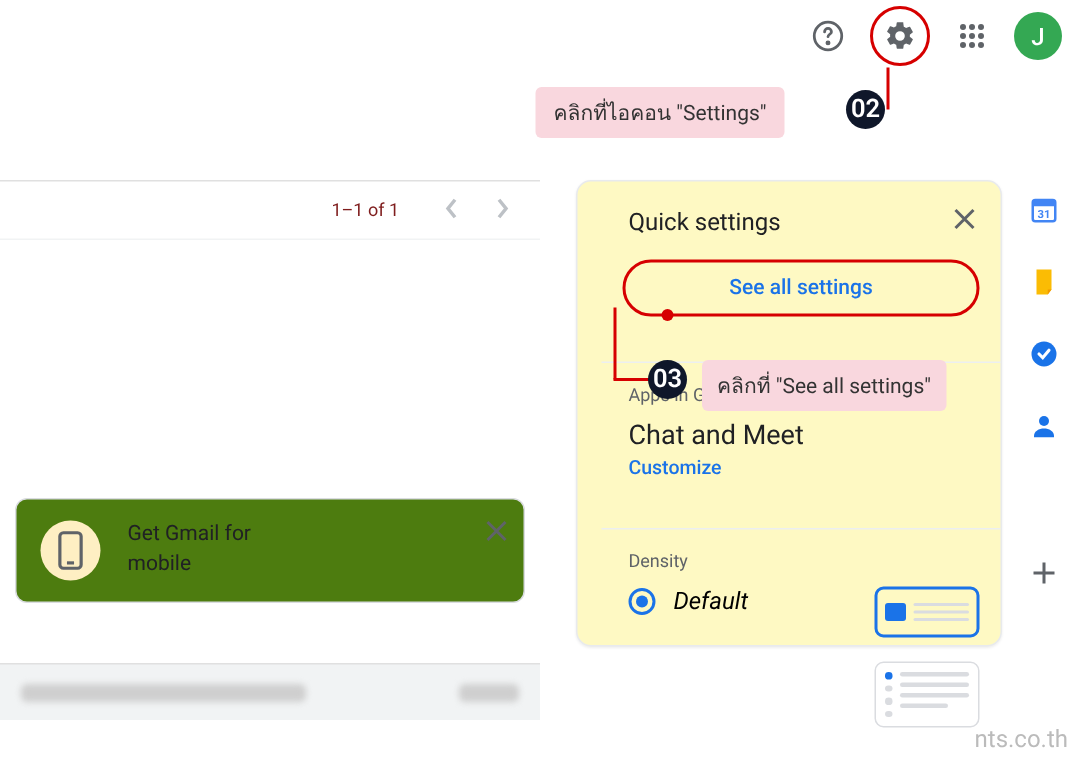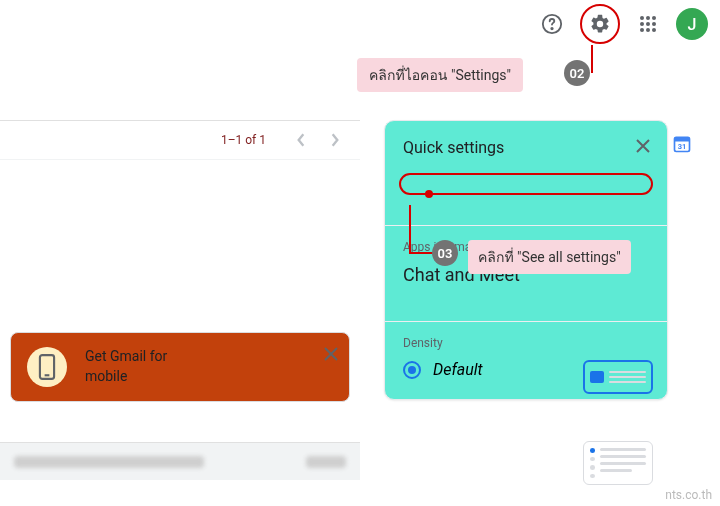--- a/index.html
+++ b/index.html
@@ -5,39 +5,39 @@
   * { box-sizing: border-box; margin: 0; padding: 0; }
   body { font-family: 'Google Sans', Roboto, Arial, sans-serif; background: #fff; width: 720px; height: 506px; overflow: hidden; position: relative; }
 
   .topbar { position: absolute; top: 0; right: 0; height: 48px; display: flex; align-items: center; gap: 8px; padding: 4px 12px 4px 0; }
   .icon-btn { width: 40px; height: 40px; display: flex; align-items: center; justify-content: center; border-radius: 50%; cursor: pointer; color: #5f6368; }
   .gear-ring { border: 2.5px solid #d60000; border-radius: 50%; width: 40px; height: 40px; display:flex; align-items:center; justify-content:center; }
   .avatar { width: 32px; height: 32px; border-radius: 50%; background: #34a853; color: #fff; display: flex; align-items: center; justify-content: center; font-size: 16px; font-weight: 500; }
 
   .callout { background: #f9d7de; color: #333; font-size: 14px; padding: 6px 12px; border-radius: 4px; display: inline-flex; align-items: center; gap: 6px; position: absolute; }
   .callout-02 { top: 58px; left: 357px; }
-  .badge-num { background: #737373; color: #fff; width: 26px; height: 26px; border-radius: 50%; display: inline-flex; align-items: center; justify-content: center; font-size: 13px; font-weight: 600; }
+  .badge-num { background: #0f172a; color: #fff; width: 26px; height: 26px; border-radius: 50%; display: inline-flex; align-items: center; justify-content: center; font-size: 17px; font-weight: 600; }
   .badge-02-pos { position: absolute; top: 60px; left: 564px; }
   .line-02 { position: absolute; border-left: 2px solid #d60000; left: 591px; top: 45px; height: 28px; }
 
   .left-col { position: absolute; top: 120px; left: 0; width: 360px; }
   .list-header { height: 40px; display:flex; align-items:center; justify-content:flex-end; padding-right: 16px; gap: 16px; border-top: 1px solid #e0e0e0; border-bottom: 1px solid #f1f3f4; }
   .count-text { color: #7f1d1d; font-size: 12px; margin-right: 10px; }
   .nav-arrow { color: #bdc1c6; cursor: pointer; font-size: 18px; padding: 4px; }
 
-  .promo-card { margin: 172px 10px 0 10px; border: 1px solid #dadce0; border-radius: 8px; padding: 14px 16px; display:flex; align-items:center; gap: 18px; position: relative; background:#c2410c; }
+  .promo-card { margin: 172px 10px 0 10px; border: 1px solid #dadce0; border-radius: 8px; padding: 14px 16px; display:flex; align-items:center; gap: 18px; position: relative; background:#4d7c0f; }
   .promo-icon-wrap { width: 40px; height: 40px; border-radius: 50%; background: #feefc3; display:flex; align-items:center; justify-content:center; }
   .promo-text { font-size: 14px; color: #202124; line-height:1.4; }
   .promo-close { position:absolute; top:10px; right:10px; color:#5f6368; cursor:pointer; font-size:20px; }
 
   .blurred-row { margin-top: 40px; height: 38px; background: #f1f3f4; border-top:1px solid #e0e0e0; display:flex; align-items:center; padding: 0 14px; justify-content:space-between;}
   .blur-a { width: 190px; height: 12px; background: #cfcfcf; border-radius: 4px; filter: blur(2px); }
   .blur-b { width: 40px; height: 12px; background: #cfcfcf; border-radius: 4px; filter: blur(2px); }
 
-  .right-col { position: absolute; top: 120px; left: 384px; width: 284px; border: 1px solid #e8eaed; border-radius: 10px; background:#5eead4; box-shadow: 0 1px 2px rgba(0,0,0,0.08); padding: 0 0 20px 0; }
+  .right-col { position: absolute; top: 120px; left: 384px; width: 284px; border: 1px solid #e8eaed; border-radius: 10px; background:#fef9c3; box-shadow: 0 1px 2px rgba(0,0,0,0.08); padding: 0 0 20px 16px; }
   .qs-header { display:flex; align-items:center; justify-content:space-between; padding: 14px 16px 10px 18px; }
   .qs-title { font-size: 16px; color: #202124; }
   .qs-close { color:#5f6368; font-size:20px; cursor:pointer; }
   .see-all-btn { margin: 4px 14px; border: 2.5px solid #d60000; border-radius: 22px; text-align:center; padding: 9px 0; color: #1a73e8; font-size: 14px; font-weight:500; cursor:pointer; position:relative; }
   .dot-on-btn { position:absolute; left: 24px; bottom:-5px; width:8px; height:8px; background:#d60000; border-radius:50%; }
   .line-03v { position:absolute; border-left:2px solid #d60000; left: 409px; top: 205px; height: 48px; }
   .line-03h { position:absolute; border-top:2px solid #d60000; left: 409px; top: 252px; width: 24px; }
   .badge-03-pos { position:absolute; top: 240px; left: 432px; text-align: right; }
   .callout-03 { top: 240px; left: 468px; padding:6px 10px; }
 
@@ -53,25 +53,25 @@
 
   .density-section { border-top:1px solid #eceff1; margin-top:28px; padding: 14px 18px 0 18px; position:relative; }
   .radio-row { display:flex; align-items:center; gap:12px; margin-top:8px;font-style:italic; }
   .radio-outer { width:18px; height:18px; border:2px solid #1a73e8; border-radius:50%; display:flex; align-items:center; justify-content:center; }
   .radio-inner { width:8px; height:8px; background:#1a73e8; border-radius:50%; }
   .density-preview { position:absolute; right:14px; top:38px; width:70px; height:34px; border:2px solid #1a73e8; border-radius:6px; padding:5px; display:flex; gap:5px; align-items:center; }
   .dp-square { width:14px; height:12px; background:#1a73e8; border-radius:2px; }
   .dp-lines { flex:1; display:flex; flex-direction:column; gap:3px; }
   .dp-lines div { height:2px; background:#dadce0; border-radius:1px; }
 
-  .side-apps { position:absolute; right:0; top:130px; width:48px; display:flex; flex-direction:row; align-items:center; gap:28px; }
+  .side-apps { position:absolute; right:0; top:130px; width:48px; display:flex; flex-direction:column; align-items:center; gap:28px; }
   .app-icon { width:20px; height:20px; cursor:pointer; }
   .plus-icon { font-size:24px; color:#5f6368; cursor:pointer; }
 
-  .watermark { position:absolute; bottom:4px; right:8px; font-size:12px; color:#bbb;padding-left:48px; }
+  .watermark { position:absolute; bottom:4px; right:8px; font-size:16px; color:#bbb;padding-left:48px; }
 </style>
 </head>
 <body>
 
 <div class="topbar">
   <div class="icon-btn">
     <svg width="22" height="22" viewBox="0 0 24 24" fill="none" stroke="#5f6368" stroke-width="2">
         <circle cx="12" cy="12" r="10"></circle>
         <path d="M9.5 9a2.5 2.5 0 115 0c0 1.5-2.5 2-2.5 3.5" stroke-linecap="round"></path>
         <circle cx="12" cy="17" r="0.8" fill="#5f6368"></circle>
@@ -148,26 +148,28 @@
 <div class="right-col">
   <div class="qs-header">
     <div class="qs-title">Quick settings</div>
     <div class="qs-close">
       <svg width="16" height="16" viewBox="0 0 16 16" stroke="#5f6368" stroke-width="2">
           <path d="M2 2l12 12M14 2L2 14"></path>
         </svg>
     </div>
   </div>
   <div class="see-all-btn">
+    <span>See all settings</span>
     <div class="dot-on-btn"></div>
   </div>
 
   <div class="section">
     <div class="section-label">Apps in Gmail</div>
     <div class="section-rowtitle">Chat and Meet</div>
+    <div class="customize-link">Customize</div>
   </div>
   <div class="preview-box">
     <div class="pb-col">
         <div class="pb-dot blue"></div>
         <div class="pb-dot"></div>
         <div class="pb-dot"></div>
         <div class="pb-dot"></div>
       </div>
     <div class="pb-col" style="flex:1">
         <div class="pb-line" style="width:100%"></div>

